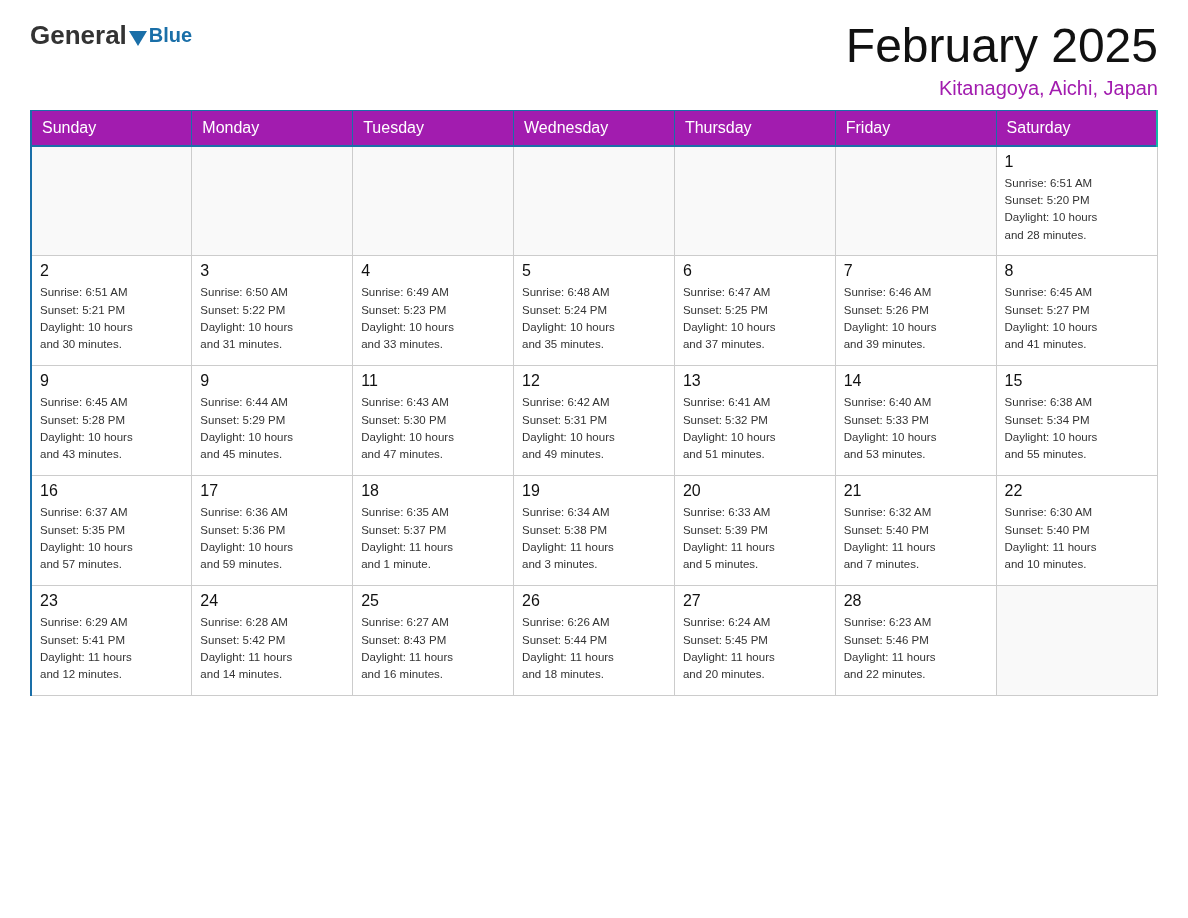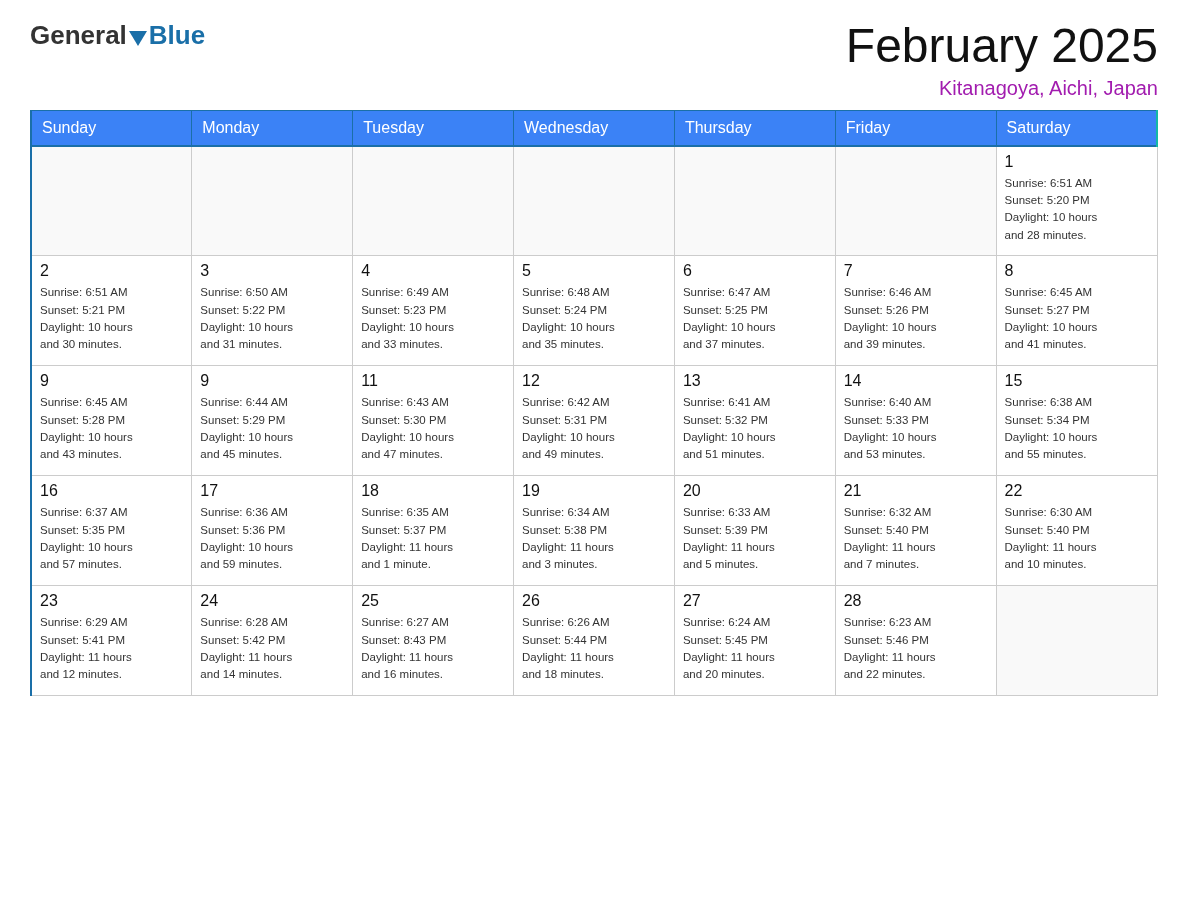--- a/index.html
+++ b/index.html
@@ -35,21 +35,21 @@
       font-size: 20px;
       color: #a21caf;
       margin-top: 4px;
     }
     .calendar {
       width: 100%;
       border-collapse: collapse;
       margin-top: 8px;
     }
     .calendar thead tr th {
-      background-color: #3b82f6;
+      background-color: #a21caf;
       color: #fff;
       text-align: left;
       padding: 8px 10px;
       font-size: 16px;
       font-weight: normal;
       border: 1px solid #1a6fa8;
     }
     .calendar tbody tr td {
       vertical-align: top;
       padding: 6px 8px;
@@ -88,21 +88,21 @@
       border-right: 2px solid #14b8a6;
     }
     .logo-row {
       display: flex;
       align-items: center;
       font-size: 26px;
       font-weight: bold;
     }
     .logo-blue-word {
       color: #1a6fa8;
-      font-size: 26px;
+      font-size: 20px;
       font-weight: bold;
     }
     .logo-general-word {
       color: #333;
       font-size: 26px;
       font-weight: bold;
     }
   </style>
 </head>
 <body>

